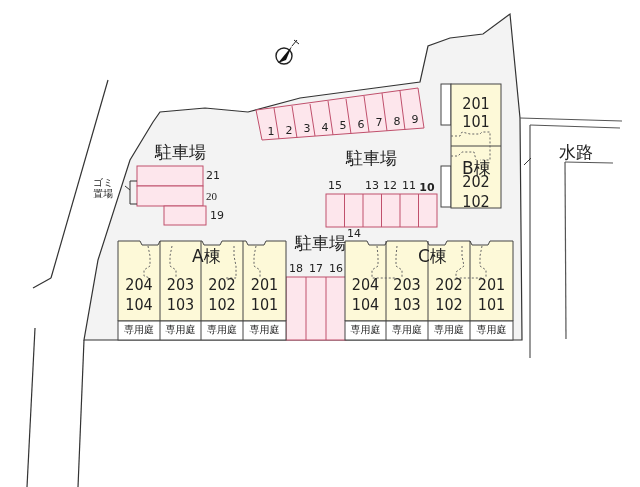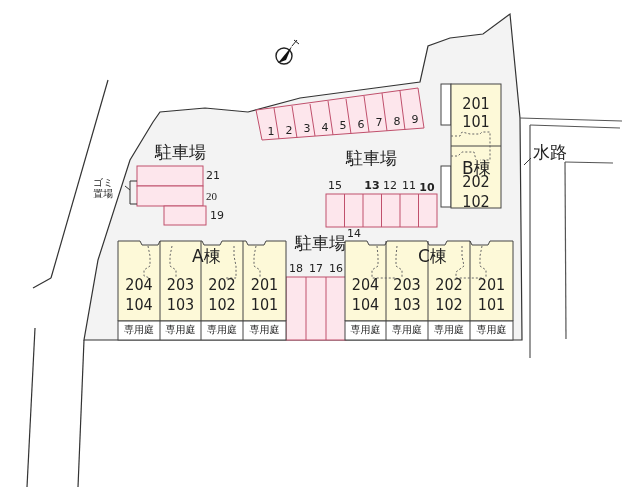--- a/index.html
+++ b/index.html
@@ -121,38 +121,38 @@
   </g>
 </svg>
 
 <div class="lbl" style="left:155px;top:146px;">駐車場</div>
 <div class="lbl" style="left:346px;top:152px;">駐車場</div>
 <div class="lbl" style="left:295px;top:237px;">駐車場</div>
 <div class="vert" style="left:93px;top:177px;">
   <div>ゴミ</div>
   <div>置場</div>
 </div>
-<div class="lbl" style="left:533px;top:146px;">水路</div>
+<div class="lbl" style="left:559px;top:146px;">水路</div>
 
 <div>
   <div class="num" style="left:265px;top:126px;width:12px;">1</div>
   <div class="num" style="left:283px;top:125px;width:12px;">2</div>
   <div class="num" style="left:301px;top:123px;width:12px;">3</div>
   <div class="num" style="left:319px;top:122px;width:12px;">4</div>
   <div class="num" style="left:337px;top:120px;width:12px;">5</div>
   <div class="num" style="left:355px;top:119px;width:12px;">6</div>
   <div class="num" style="left:373px;top:117px;width:12px;">7</div>
   <div class="num" style="left:391px;top:116px;width:12px;">8</div>
   <div class="num" style="left:409px;top:114px;width:12px;">9</div>
 </div>
 
 <div>
   <div class="num" style="left:326px;top:180px;width:18px;">15</div>
   <div class="num" style="left:345px;top:180px;width:18px;margin-top:48px;">14</div>
-  <div class="num" style="left:363px;top:180px;width:18px;font-weight:bold;">13</div>
+  <div class="num" style="left:363px;top:180px;width:18px;">13</div>
   <div class="num" style="left:381px;top:180px;width:18px;">12</div>
   <div class="num" style="left:400px;top:180px;width:18px;">11</div>
   <div class="num" style="left:418px;top:182px;width:18px;font-weight:bold;">10</div>
 </div>
 
 <div class="num" style="left:206px;top:170px;">21</div>
 <div class="num" style="left:206px;top:190px;font-family:Liberation Serif, serif;">20</div>
 <div class="num" style="left:210px;top:210px;">19</div>
 
 <div class="num" style="left:286px;top:263px;width:20px;">18</div>

